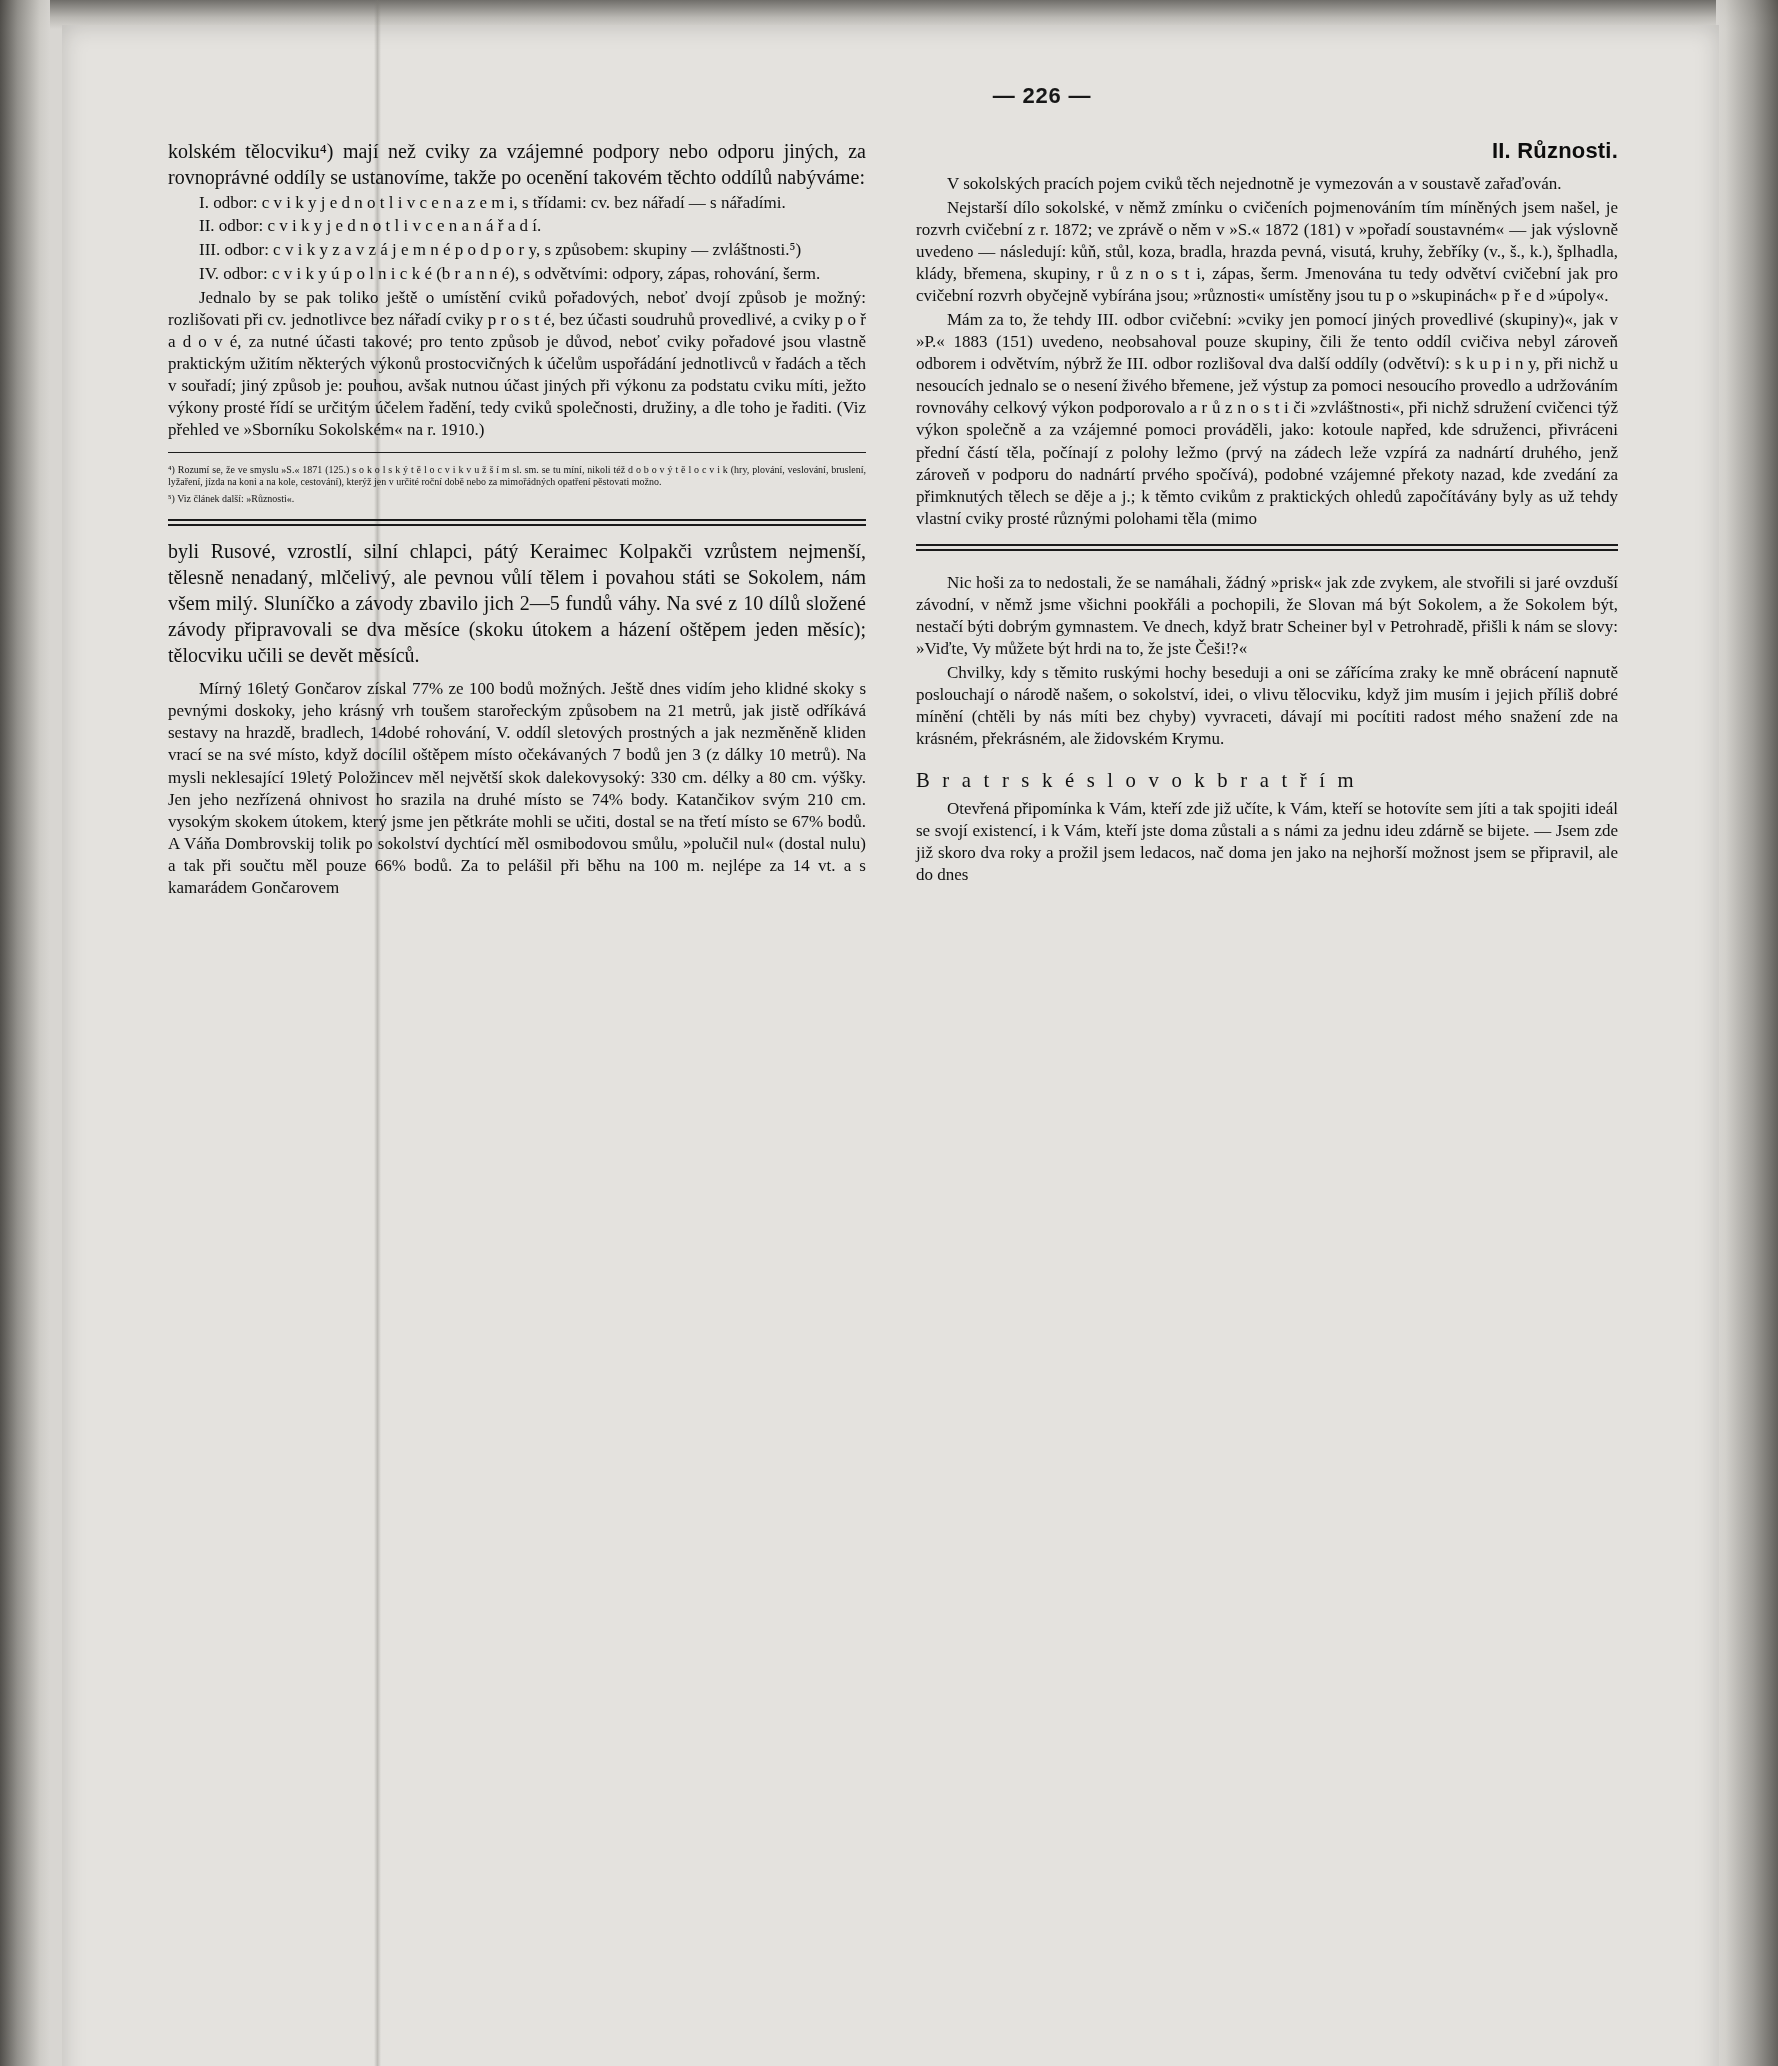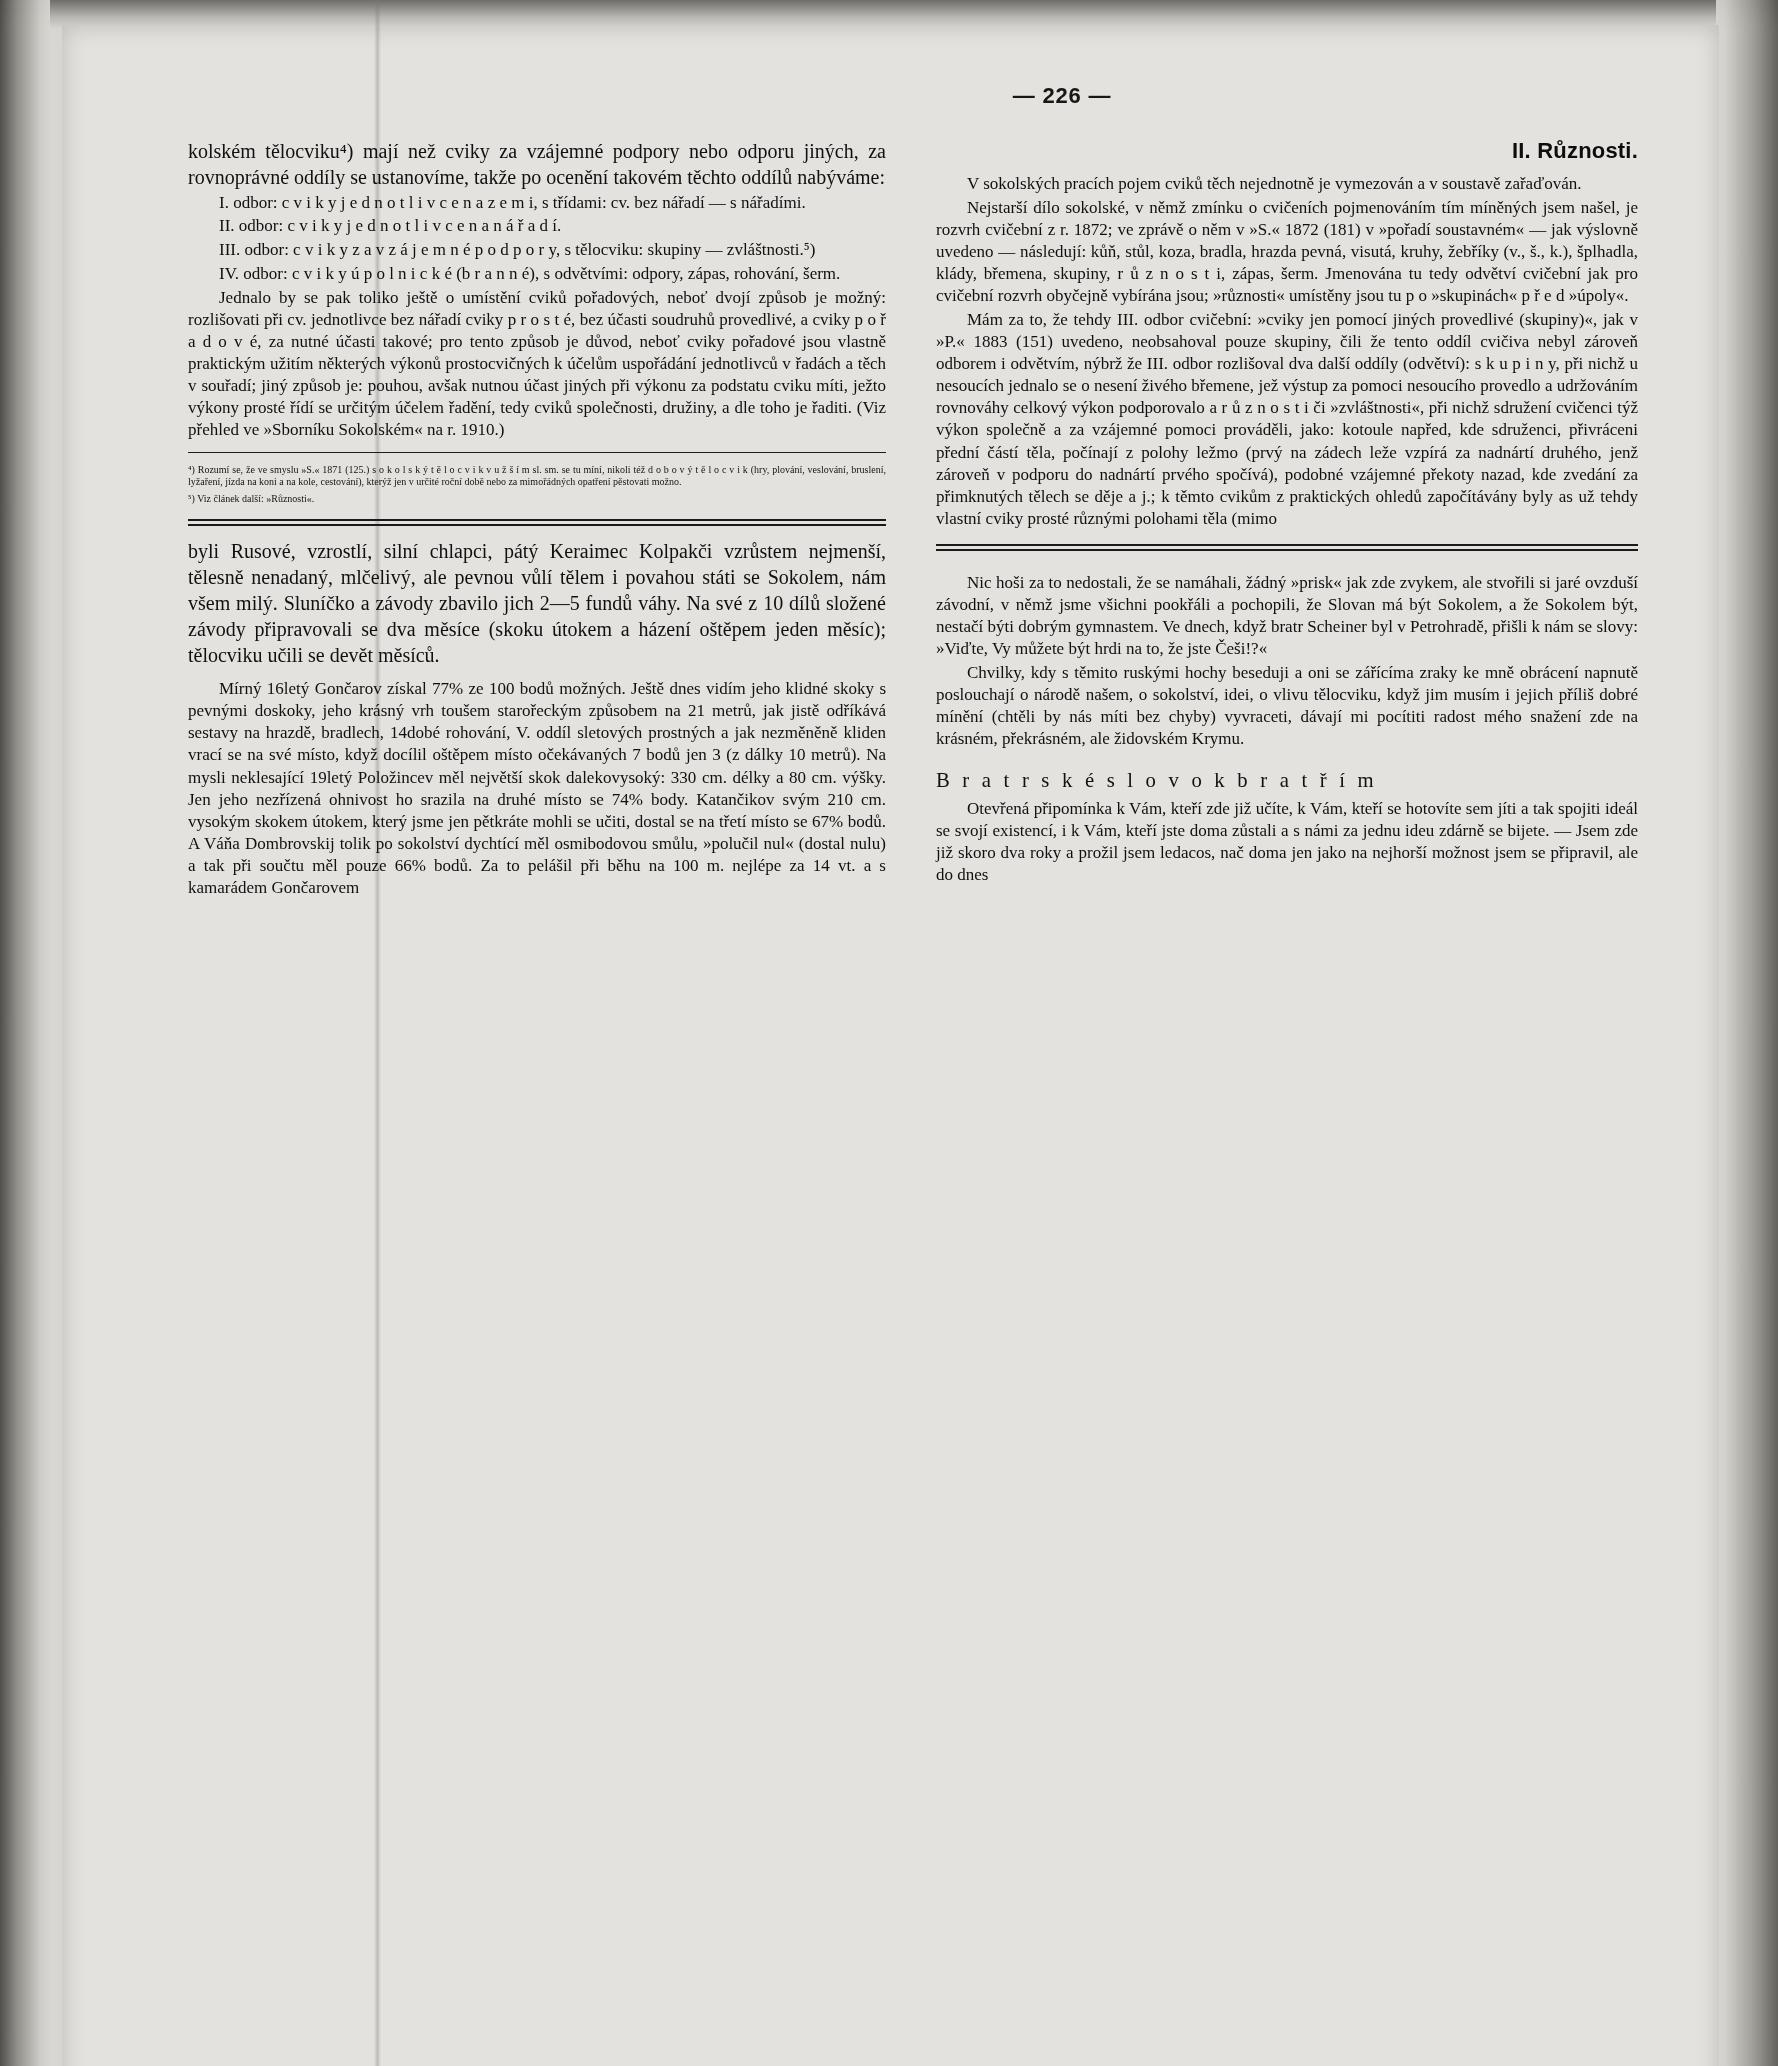--- a/index.html
+++ b/index.html
@@ -54,21 +54,21 @@
   .crease {
     position: absolute;
     left: 374px;
     top: 0;
     width: 6.6px;
     height: 2244px;
     background: linear-gradient(to right, rgba(120,118,112,0) 0%, rgba(120,118,112,.35) 50%, rgba(120,118,112,0) 100%);
   }
   .content {
     position: absolute;
-    left: 188px;
+    left: 168px;
     top: 83px;
     width: 1450px;
   }
   .pagenum {
     text-align: center;
     font-size: 22px;
     font-weight: bold;
     letter-spacing: 0.8px;
     color: #171717;
     margin-left: 298px;
@@ -159,21 +159,21 @@
 
     <div class="pagenum">— 226 —</div>
 
     <div class="cols">
 
       <div class="col left">
 
         <p class="body">kolském tělocviku⁴) mají než cviky za vzájemné podpory nebo odporu jiných, za rovnoprávné oddíly se ustanovíme, takže po ocenění takovém těchto oddílů nabýváme:</p>
         <p class="hang">I. odbor: c v i k y  j e d n o t l i v c e  n a  z e m i, s třídami: cv. bez nářadí — s nářadími.</p>
         <p class="hang">II. odbor: c v i k y  j e d n o t l i v c e  n a  n á ř a d í.</p>
-        <p class="hang">III. odbor: c v i k y  z a  v z á j e m n é  p o d p o r y, s tělocviku: skupiny — zvláštnosti.⁵)</p>
+        <p class="hang">III. odbor: c v i k y  z a  v z á j e m n é  p o d p o r y, s způsobem: skupiny — zvláštnosti.⁵)</p>
         <p class="hang">IV. odbor: c v i k y  ú p o l n i c k é  (b r a n n é), s odvětvími: odpory, zápas, rohování, šerm.</p>
         <p class="hang">Jednalo by se pak toliko ještě o umístění cviků pořadových, neboť dvojí způsob je možný: rozlišovati při cv. jednotlivce bez nářadí cviky p r o s t é, bez účasti soudruhů provedlivé, a cviky p o ř a d o v é, za nutné účasti takové; pro tento způsob je důvod, neboť cviky pořadové jsou vlastně praktickým užitím některých výkonů prostocvičných k účelům uspořádání jednotlivců v řadách a těch v souřadí; jiný způsob je: pouhou, avšak nutnou účast jiných při výkonu za podstatu cviku míti, ježto výkony prosté řídí se určitým účelem řadění, tedy cviků společnosti, družiny, a dle toho je řaditi. (Viz přehled ve »Sborníku Sokolském« na r. 1910.)</p>
 
         <div class="rule-thin"></div>
 
         <div class="fn-block">
           <p class="footnote">⁴) Rozumí se, že ve smyslu »S.« 1871 (125.) s o k o l s k ý  t ě l o c v i k  v  u ž š í m  sl. sm. se tu míní, nikoli též d o b o v ý  t ě l o c v i k (hry, plování, veslování, bruslení, lyžaření, jízda na koni a na kole, cestování), kterýž jen v určité roční době nebo za mimořádných opatření pěstovati možno.</p>
           <p class="footnote ind">⁵) Viz článek další: »Různosti«.</p>
         </div>
 

